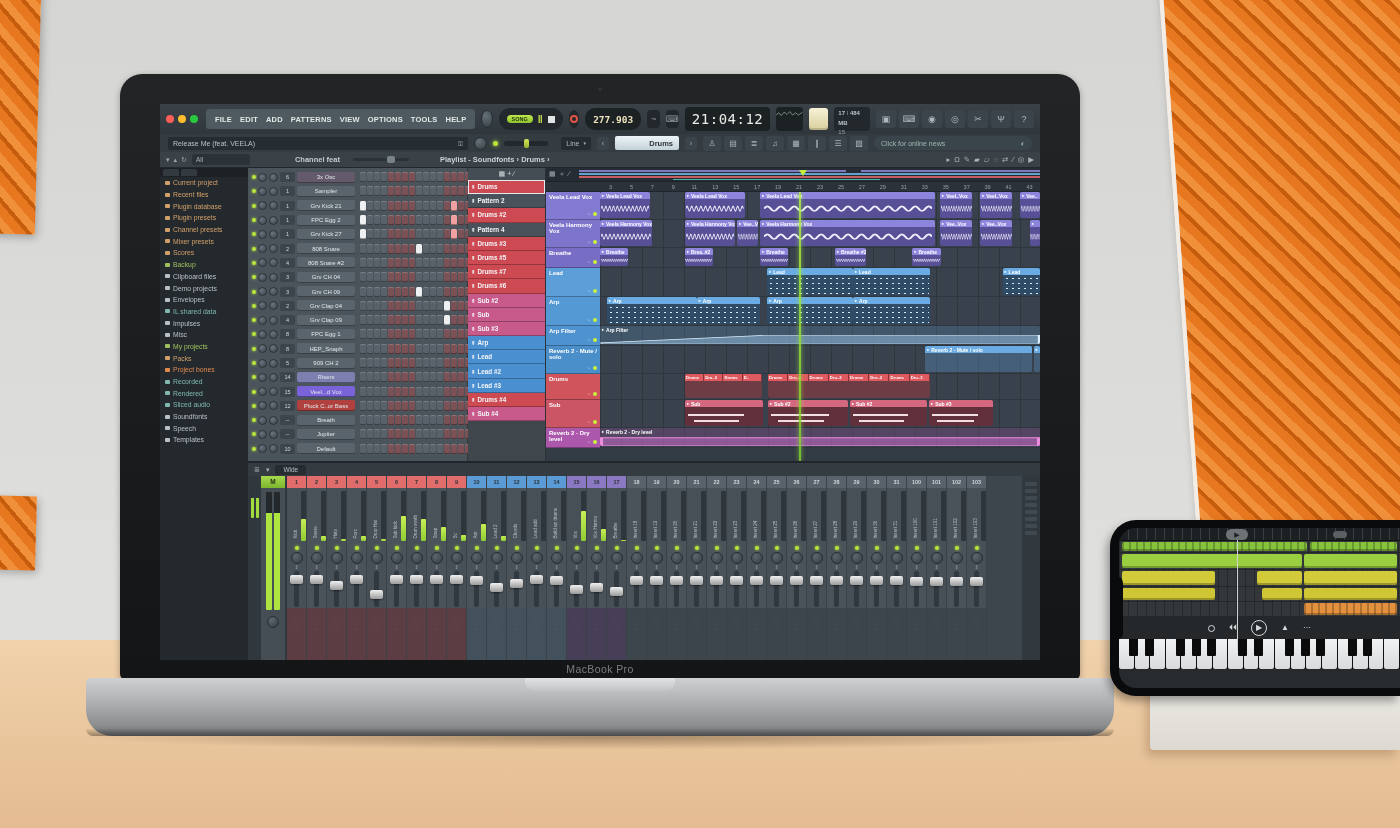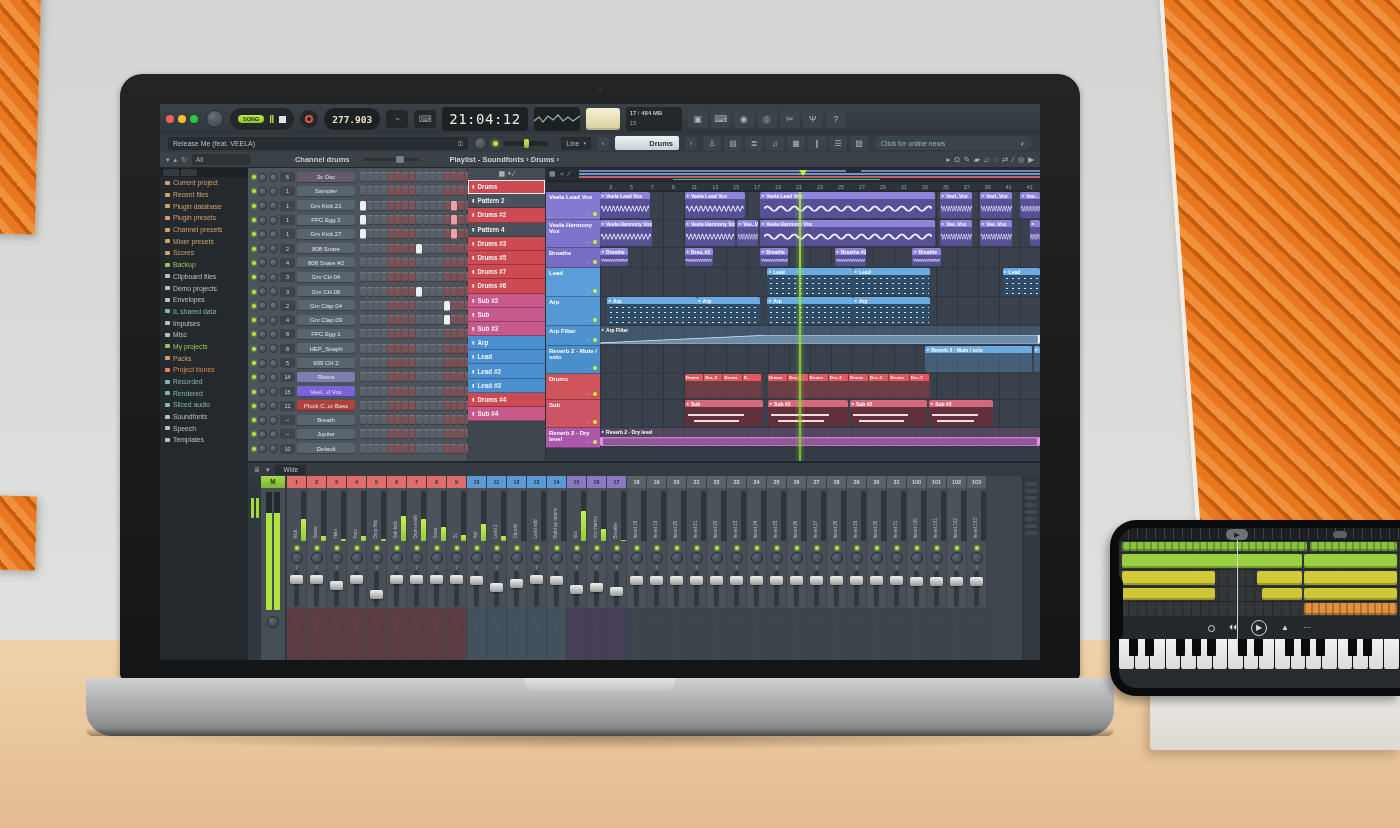--- a/index.html
+++ b/index.html
@@ -206,20 +206,31 @@
     <div class="screen">
 
       <div class="fl">
 
         <div class="row1">
           <div class="tl">
             <i style="background:#ff5f57"></i>
             <i style="background:#febc2e"></i>
             <i style="background:#28c840"></i>
           </div>
+          <div class="menu">
+
+          <span>FILE</span>
+              <span>EDIT</span>
+              <span>ADD</span>
+              <span>PATTERNS</span>
+              <span>VIEW</span>
+              <span>OPTIONS</span>
+              <span>TOOLS</span>
+              <span>HELP</span>
+            </div>
           <div class="knob"></div>
           <div class="transport">
             <span class="songpill">SONG</span>
             <span class="pause">‖</span>
             <span class="stop"></span>
           </div>
           <div class="recbtn">
               <span class="recdot"></span>
             </div>
           <div class="tempo">277.903</div>
@@ -284,21 +295,21 @@
         </div>
 
         <div class="row3">
           <div class="r3icons">
 
           <span>▾</span>
               <span>▴</span>
               <span>↻</span>
             </div>
           <div class="allbox">All</div>
-          <span class="rctitle">Channel drums</span>
+          <span class="rctitle">Channel feat</span>
           <div class="hslider">
               <i></i>
             </div>
           <span class="crumb">Playlist - Soundfonts  ›  Drums  ›</span>
           <div class="plicons">
 
           <span>▸</span>
               <span>Ω</span>
               <span>✎</span>
               <span>▰</span>
@@ -2306,20 +2317,21 @@
                     <i></i>
                     <i></i>
                     <i></i>
                   </div>
               </div>
             </div>
           </div>
         </div>
       </div>
     </div>
+    <div class="chin-label">MacBook Pro</div>
   </div>
   <div class="base">
     <div class="base-notch"></div>
     <div class="base-lip"></div>
   </div>
 
   <div class="phone">
     <div class="pscreen">
       <div class="pruler">
         <div class="pplayhead">▶</div>

